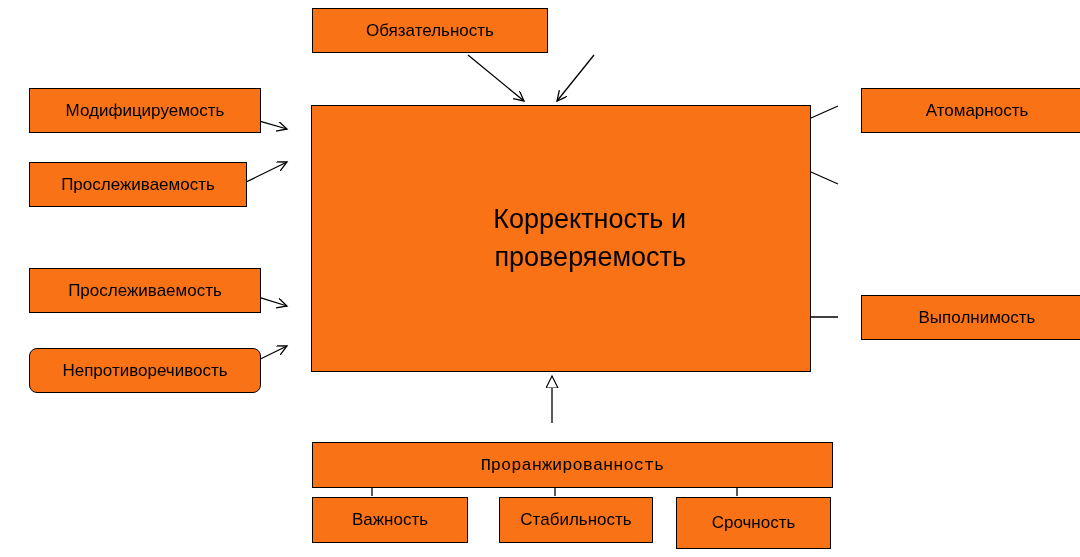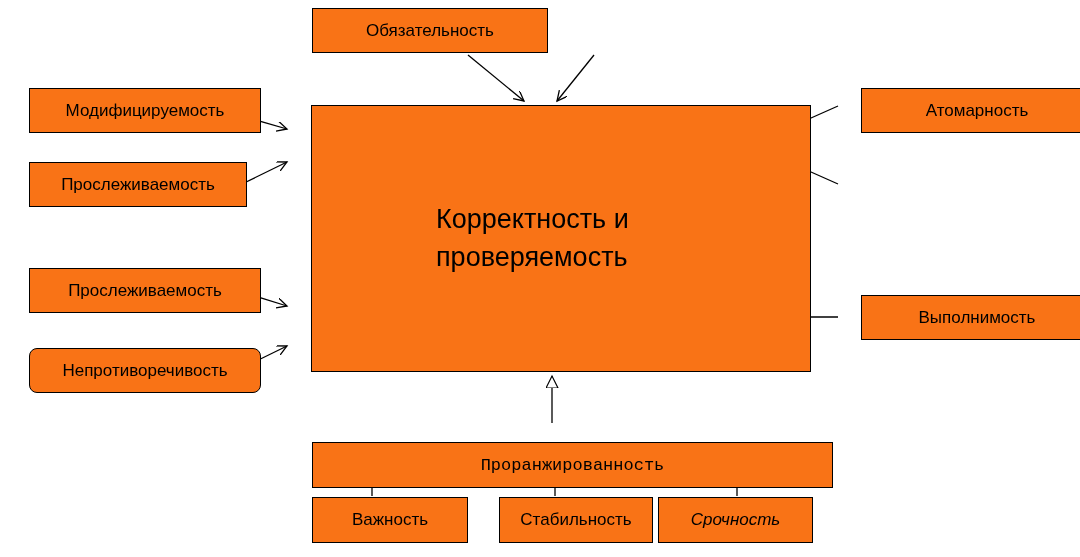--- a/index.html
+++ b/index.html
@@ -30,21 +30,21 @@
     text-align: center;
     box-sizing: border-box;
     margin-left: 21px;
   }
   .center-box {
     font-size: 27px;
     line-height: 1.4;
   }
   .center-box .center-text {
     width: 250px;
-    text-align: left;
+    text-align: right;
   }
   svg.arrows {
     position: absolute;
     inset: 0;
     width: 1080px;
     height: 557px;
     pointer-events: none;
   }
   svg .edge {
     stroke: #000000;
@@ -116,17 +116,17 @@
   <div class="box" style="left:291px; top:442px; width:521px; height:46px;font-family:Liberation Mono, monospace;">
     <span>Проранжированность</span>
   </div>
 
   <div class="box" style="left:291px; top:497px; width:156px; height:46px;">
     <span>Важность</span>
   </div>
   <div class="box" style="left:478px; top:497px; width:154px; height:46px;">
     <span>Стабильность</span>
   </div>
-  <div class="box" style="left:637px; top:497px; width:155px; height:46px;font-style:italic;">
+  <div class="box" style="left:655px; top:497px; width:155px; height:52px;">
     <span>Срочность</span>
   </div>
 
 </div>
 
 </body></html>

